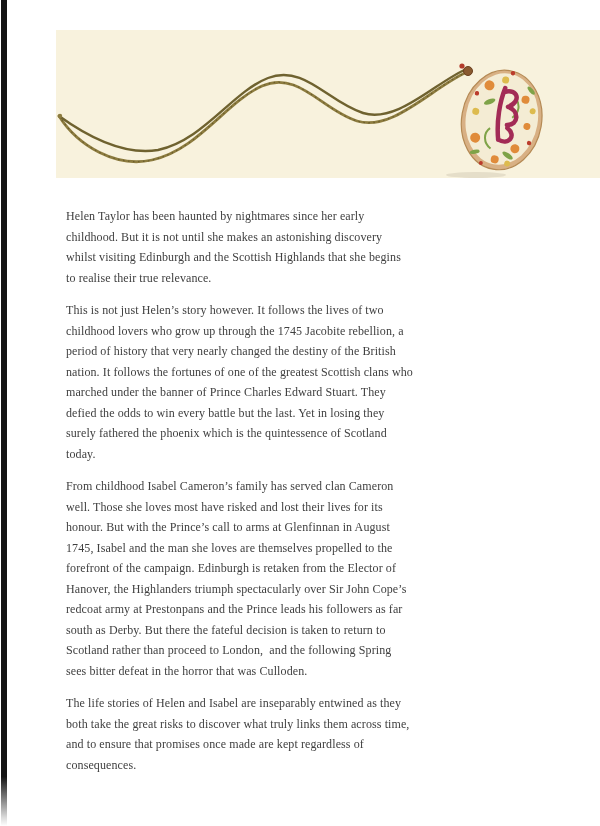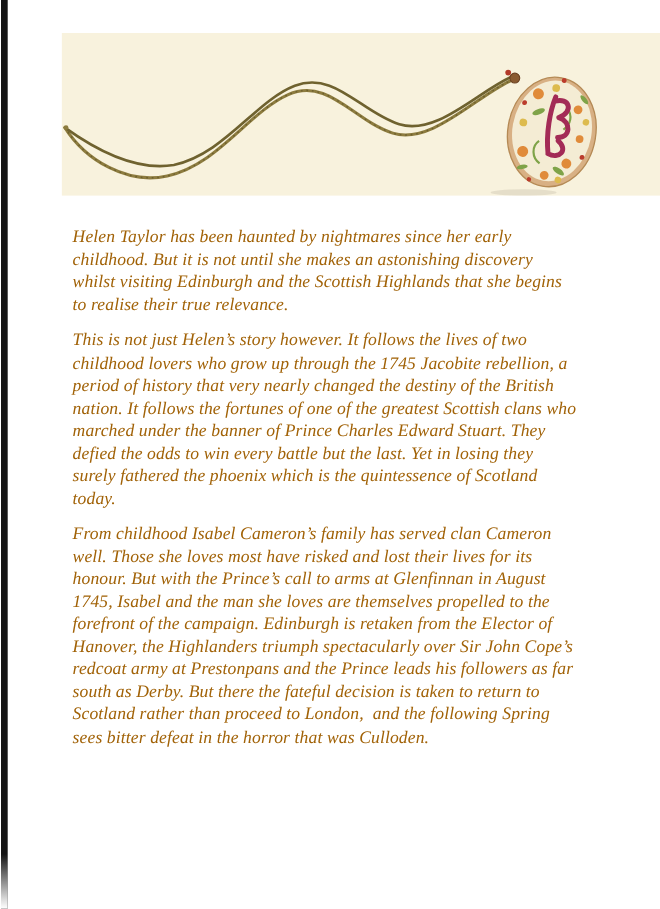--- a/index.html
+++ b/index.html
@@ -5,21 +5,21 @@
   html,body{margin:0;padding:0;}
   body{width:600px;height:826px;background:#ffffff;position:relative;overflow:hidden;
        font-family:"Liberation Serif","DejaVu Serif",serif;}
   .page{position:absolute;inset:0;background:#ffffff;}
   .scan-edge{position:absolute;left:0;top:0;width:7px;height:826px;
        background:
          linear-gradient(to bottom, rgba(255,255,255,0) 0 94%, rgba(255,255,255,.85) 99%, #ffffff 100%),
          linear-gradient(to right, #ffffff 0 1px, #141414 1px 100%);}
   .illustration-band{position:absolute;left:56px;top:30px;width:544px;height:148px;}
   .text-block{position:absolute;left:66px;top:206px;width:502px;
-       font-size:16px;line-height:20.5px;color:#a16207;letter-spacing:.1px;font-style:italic;}
+       font-size:12px;line-height:20.5px;color:#404040;letter-spacing:.1px;}
   .text-block p{margin:0 0 12px 0;white-space:pre-wrap;}
 </style>
 </head>
 <body>
 
 <div class="page">
 
   <div class="scan-edge"></div>
 
   <div class="illustration-band">
@@ -94,15 +94,19 @@
     <p>From childhood Isabel Cameron’s family has served clan Cameron
 well. Those she loves most have risked and lost their lives for its
 honour. But with the Prince’s call to arms at Glenfinnan in August
 1745, Isabel and the man she loves are themselves propelled to the
 forefront of the campaign. Edinburgh is retaken from the Elector of
 Hanover, the Highlanders triumph spectacularly over Sir John Cope’s
 redcoat army at Prestonpans and the Prince leads his followers as far
 south as Derby. But there the fateful decision is taken to return to
 Scotland rather than proceed to London,  and the following Spring
 sees bitter defeat in the horror that was Culloden.</p>
+    <p>The life stories of Helen and Isabel are inseparably entwined as they
+both take the great risks to discover what truly links them across time,
+and to ensure that promises once made are kept regardless of
+consequences.</p>
   </div>
 
 </div>
 
 </body></html>

